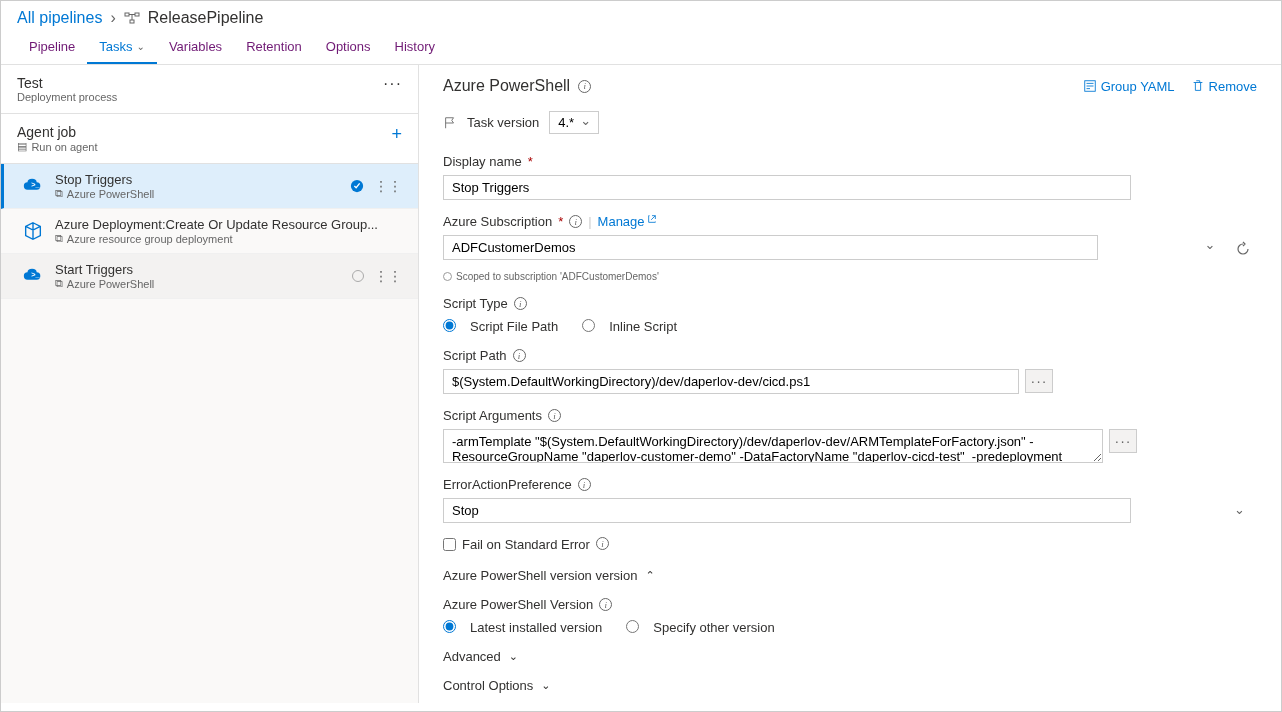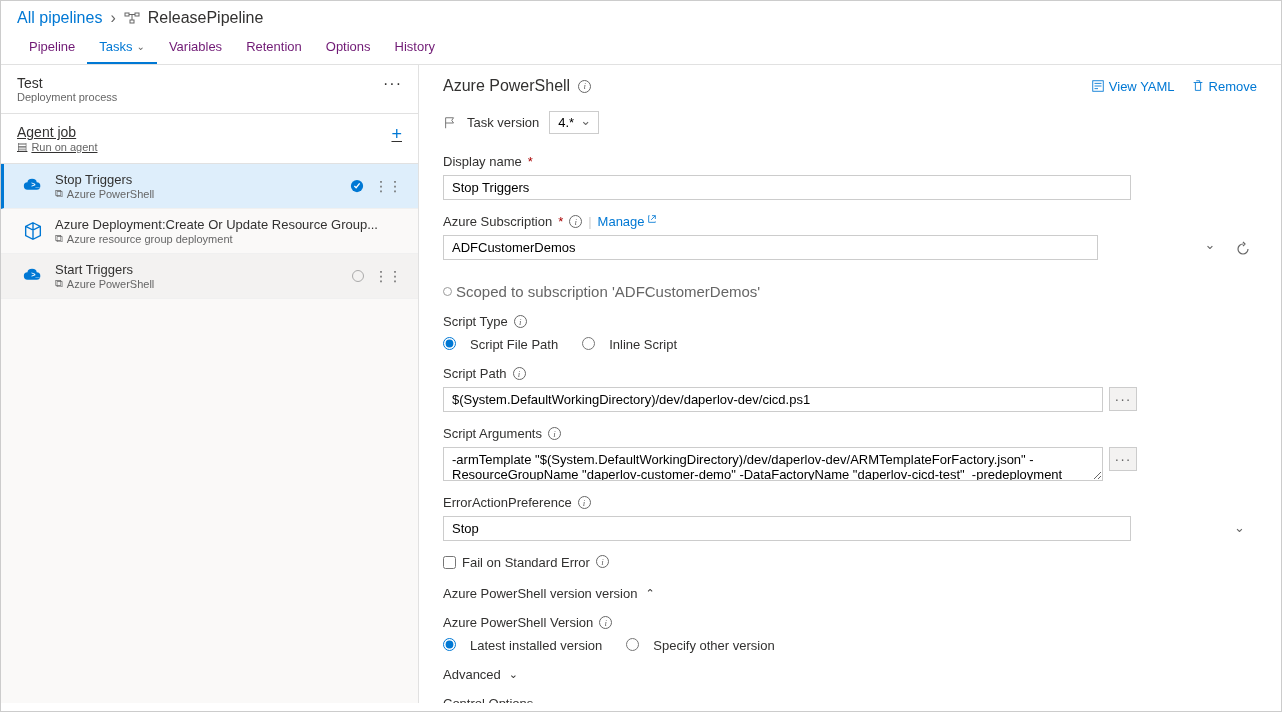--- a/index.html
+++ b/index.html
@@ -18,21 +18,21 @@
 
 .main { display: flex; height: calc(100% - 72px); }
 .left { width: 418px; border-right: 1px solid #e1e1e1; background: #faf9f8; display: flex; flex-direction: column; }
 .right { flex: 1; padding: 12px 24px; overflow-y: auto; }
 
 .stage-header { padding: 10px 16px; display: flex; justify-content: space-between; align-items: flex-start; background: #fff; border-bottom: 1px solid #e1e1e1; }
 .stage-header .name { font-size: 14px; color: #323130; }
 .stage-header .sub { font-size: 11px; color: #666; }
 .more-btn { cursor: pointer; color: #323130; font-size: 16px; letter-spacing: 1px; }
 
-.job-header { padding: 10px 16px; display: flex; justify-content: space-between; align-items: flex-start; background: #fff; border-bottom: 1px solid #e1e1e1; text-decoration: underline; }
+.job-header { padding: 10px 16px; display: flex; justify-content: space-between; align-items: flex-start; background: #fff; border-bottom: 1px solid #e1e1e1; }
 .job-header .name { font-size: 14px; }
 .job-header .sub { font-size: 11px; color: #666; display: flex; align-items: center; gap: 4px; }
 .plus-btn { cursor: pointer; color: #0078d4; font-size: 18px; font-weight: 300; }
 
 .task-item { padding: 8px 16px 8px 20px; display: flex; align-items: center; gap: 10px; border-bottom: 1px solid #f0f0f0; cursor: pointer; position: relative; }
 .task-item.selected { background: #deeefb; border-left: 3px solid #0078d4; padding-left: 17px; }
 .task-item.hover { background: #f3f2f1; }
 .task-icon { width: 24px; height: 24px; display: flex; align-items: center; justify-content: center; }
 .task-text { flex: 1; }
 .task-text .name { font-size: 13px; color: #323130; }
@@ -55,21 +55,21 @@
 .select-wrap { position: relative; display: inline-block; }
 .select-wrap::after { content: "⌄"; position: absolute; right: 8px; top: 2px; pointer-events: none; color: #666; }
 
 .form-group { margin-bottom: 14px; }
 .form-label { font-size: 13px; color: #323130; margin-bottom: 6px; display: flex; align-items: center; gap: 6px; }
 .req { color: #a80000; }
 .form-input { width: 688px; padding: 4px 8px; border: 1px solid #ccc; font-size: 13px; font-family: inherit; }
 .form-select { width: 655px; padding: 4px 8px; border: 1px solid #ccc; font-size: 13px; appearance: none; background: #fff; }
 .form-textarea { width: 660px; padding: 4px 8px; border: 1px solid #ccc; font-size: 13px; font-family: inherit; resize: vertical; height: 34px; }
 .manage-link { color: #0078d4; font-size: 13px; cursor: pointer; display: flex; gap: 2px; }
-.scoped { font-size: 15px; color: #666; margin-top: 20px; display: flex; align-items: center; gap: 4px; }
+.scoped { font-size: 10px; color: #666; margin-top: 8px; display: flex; align-items: center; gap: 4px; }
 .scoped .ring { width: 9px; height: 9px; border: 1px solid #999; border-radius: 50%; display: inline-block; }
 
 .radio-row { display: flex; gap: 24px; margin-top: 8px; }
 .radio-opt { display: flex; align-items: flex-start; gap: 14px; font-size: 13px; }
 .radio-opt input { accent-color: #0078d4; }
 
 .refresh-btn { width: 28px; height: 28px; border: 1px solid transparent; display: flex; align-items: center; justify-content: center; cursor: pointer; }
 
 .browse-btn { width: 28px; height: 24px; background: #f3f2f1; border: 1px solid #ccc; display: flex; align-items: center; justify-content: center; cursor: pointer; font-size: 14px; letter-spacing: 1px; color: #666; }
 
@@ -199,21 +199,21 @@
       <div class="panel-title">
         <span>Azure PowerShell</span>
         <span class="info-icon">i</span>
       </div>
       <div class="panel-actions">
         <div class="panel-action">
           <svg class="icon-sm" viewBox="0 0 16 16">
               <rect x="2" y="2" width="12" height="12" fill="none" stroke="#0078d4"></rect>
               <path d="M4 5 H12 M4 8 H12 M4 11 H8" stroke="#0078d4"></path>
             </svg>
-          <span>View YAML</span>
+          <span>Group YAML</span>
         </div>
         <div class="panel-action">
           <svg class="icon-sm" viewBox="0 0 16 16">
               <path d="M3 4 H13 M5 4 V13 H11 V4 M6 2 H10 V4" fill="none" stroke="#0078d4"></path>
             </svg>
           <span>Remove</span>
         </div>
       </div>
     </div>
 
@@ -284,21 +284,21 @@
         </label>
       </div>
     </div>
 
     <div class="form-group">
       <div class="form-label">
         <span>Script Path</span>
         <span class="info-icon">i</span>
       </div>
       <div class="input-row">
-        <input class="form-input" style="width: 660px;" value="$(System.DefaultWorkingDirectory)/dev/daperlov-dev/cicd.ps1">
+        <input class="form-input" style="width: 576px;" value="$(System.DefaultWorkingDirectory)/dev/daperlov-dev/cicd.ps1">
         <div class="browse-btn">···</div>
       </div>
     </div>
 
     <div class="form-group">
       <div class="form-label">
         <span>Script Arguments</span>
         <span class="info-icon">i</span>
       </div>
       <div class="input-row">

